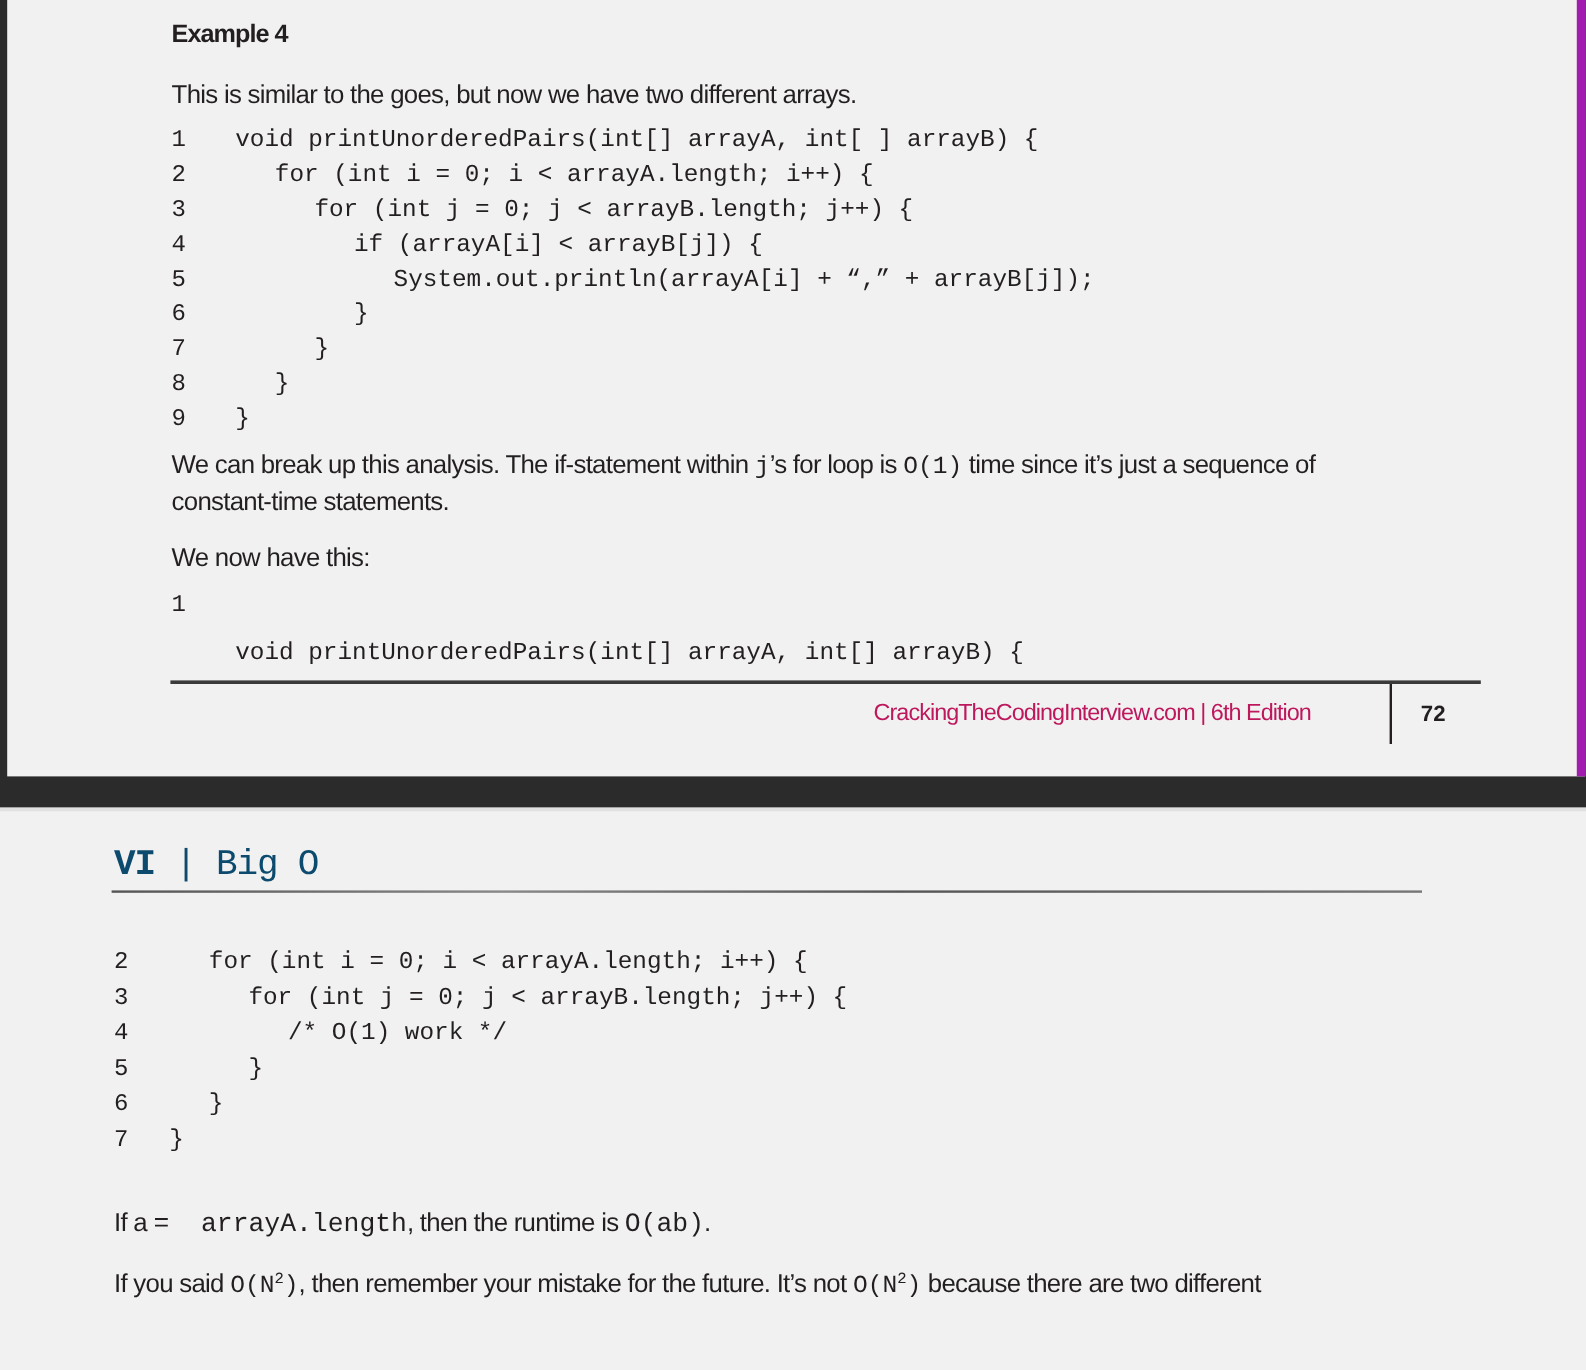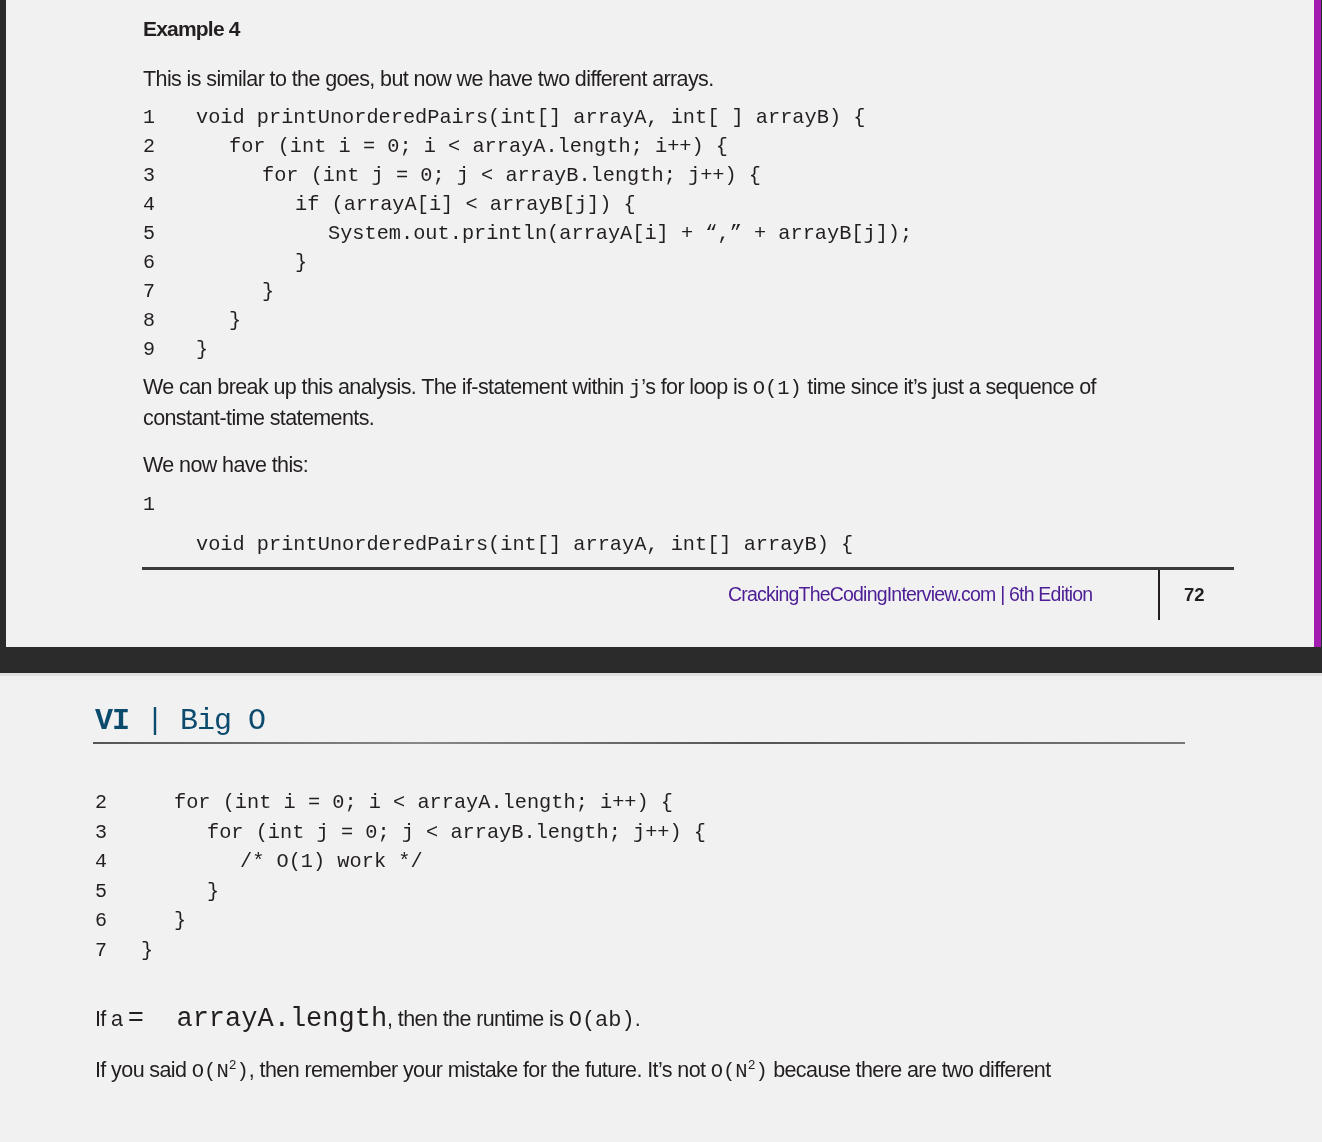--- a/index.html
+++ b/index.html
@@ -19,21 +19,21 @@
   .mono { font-family: "Liberation Mono", monospace; }
 
   .example-title { left: 137px; top: 17px; font-size: 21px; font-weight: bold; letter-spacing: -0.8px; color: #231f20; }
   .para { font-size: 21.5px; color: #231f20; line-height: 30px; }
   .code-line { font-size: 20.3px; color: #231f20; line-height: 29px; height: 29px; }
   .ln { position: absolute; font-family: "Liberation Mono", monospace; font-size: 20px; color: #231f20; }
 
   .inline-mono { font-family: "Liberation Mono", monospace; font-size: 20.5px; letter-spacing: 0; }
 
   .footer-rule { position: absolute; left: 136px; top: 567px; width: 1092px; height: 3px; background: #3a3a3a; }
-  .footer-text { left: 722px; top: 583px; font-size: 19.5px; letter-spacing: -0.8px; color: #4c1d95; }
+  .footer-text { left: 722px; top: 583px; font-size: 19.5px; letter-spacing: -0.8px; color: #be185d; }
   .footer-divider { position: absolute; left: 1152px; top: 570px; width: 2px; height: 50px; background: #231f20; }
   .page-number { left: 1178px; top: 584px; font-size: 18.5px; font-weight: bold; color: #231f20; }
 
   .chapter-title { left: 95px; top: 28px; font-size: 30px; color: #0c4a6e; letter-spacing: -1px; font-family: Liberation Mono, monospace; }
   .chapter-title b { font-weight: bold; }
   .chapter-rule { position: absolute; left: 93px; top: 66px; width: 1092px; height: 2px; background: linear-gradient(90deg,#555,#888 30%,#555 60%,#777); }
 
   sup { font-size: 13px; vertical-align: super; line-height: 0; }
 </style>
 </head>
@@ -64,16 +64,16 @@
 </div>
 
 <div id="page-bottom" class="page">
   <div class="abs chapter-title sans"><b>VI</b> <span>|</span> <span>Big O</span></div>
   <div class="chapter-rule"></div>
 
   <div>
     <div class="abs" style="left:95px; top:112px;" id="cb3-host"><div class="code-line" style="position: absolute; top: 0px; left: 0px; width: 1100px;"><span class="ln" style="left: 0px;">2</span><span class="mono" style="position: absolute; white-space: pre; left: 79px;">for (int i = 0; i &lt; arrayA.length; i++) {</span></div><div class="code-line" style="position: absolute; top: 29.5px; left: 0px; width: 1100px;"><span class="ln" style="left: 0px;">3</span><span class="mono" style="position: absolute; white-space: pre; left: 112px;">for (int j = 0; j &lt; arrayB.length; j++) {</span></div><div class="code-line" style="position: absolute; top: 59px; left: 0px; width: 1100px;"><span class="ln" style="left: 0px;">4</span><span class="mono" style="position: absolute; white-space: pre; left: 145px;">/* O(1) work */</span></div><div class="code-line" style="position: absolute; top: 88.5px; left: 0px; width: 1100px;"><span class="ln" style="left: 0px;">5</span><span class="mono" style="position: absolute; white-space: pre; left: 112px;">}</span></div><div class="code-line" style="position: absolute; top: 118px; left: 0px; width: 1100px;"><span class="ln" style="left: 0px;">6</span><span class="mono" style="position: absolute; white-space: pre; left: 79px;">}</span></div><div class="code-line" style="position: absolute; top: 147.5px; left: 0px; width: 1100px;"><span class="ln" style="left: 0px;">7</span><span class="mono" style="position: absolute; white-space: pre; left: 46px;">}</span></div></div>
   </div>
 
-  <div class="abs para sans" style="left:95px; top:328px;"><span>If a </span><span class="inline-mono" style="font-size:27px;">=  arrayA.length</span><span>, then the runtime is </span><span class="inline-mono" style="font-size:22px;">O(ab)</span><span>.</span></div>
+  <div class="abs para sans" style="left:95px; top:328px;"><span>If a </span><span class="inline-mono" style="font-size:22px;">=  arrayA.length</span><span>, then the runtime is </span><span class="inline-mono" style="font-size:22px;">O(ab)</span><span>.</span></div>
 
   <div class="abs para sans" style="left:95px; top:379px;"><span>If you said </span><span class="inline-mono"><span>O(N</span><sup>2</sup><span>)</span></span><span>, then remember your mistake for the future. It’s not </span><span class="inline-mono"><span>O(N</span><sup>2</sup><span>)</span></span><span> because there are two different</span></div>
 </div>
 
 </body></html>

